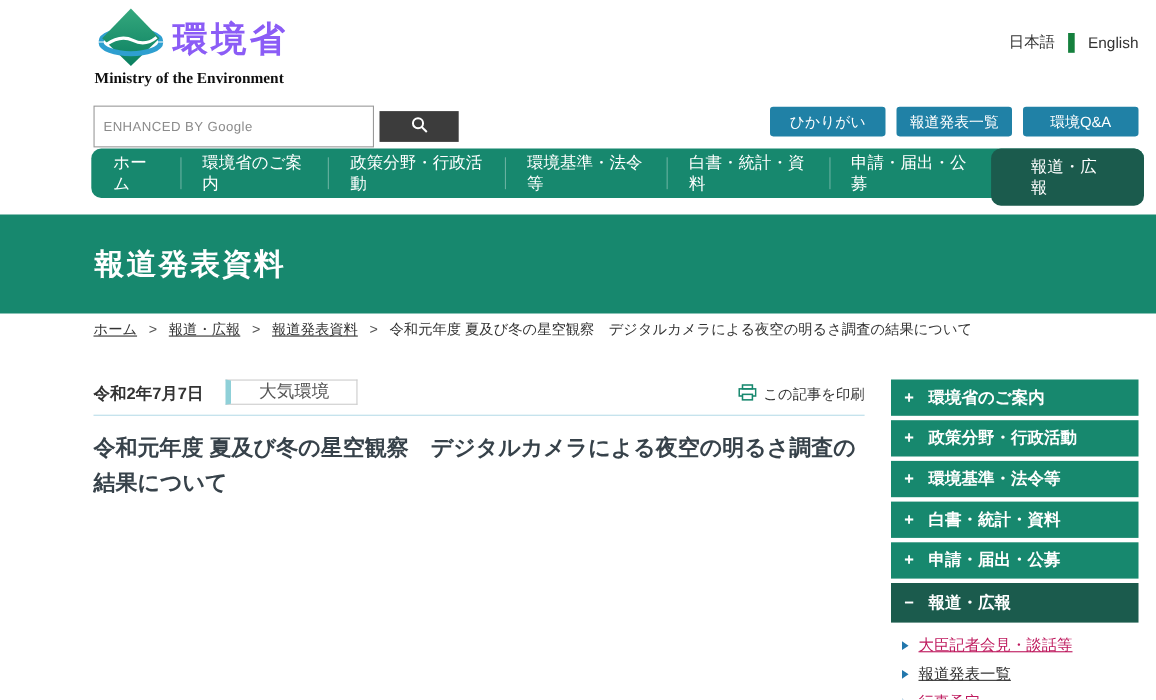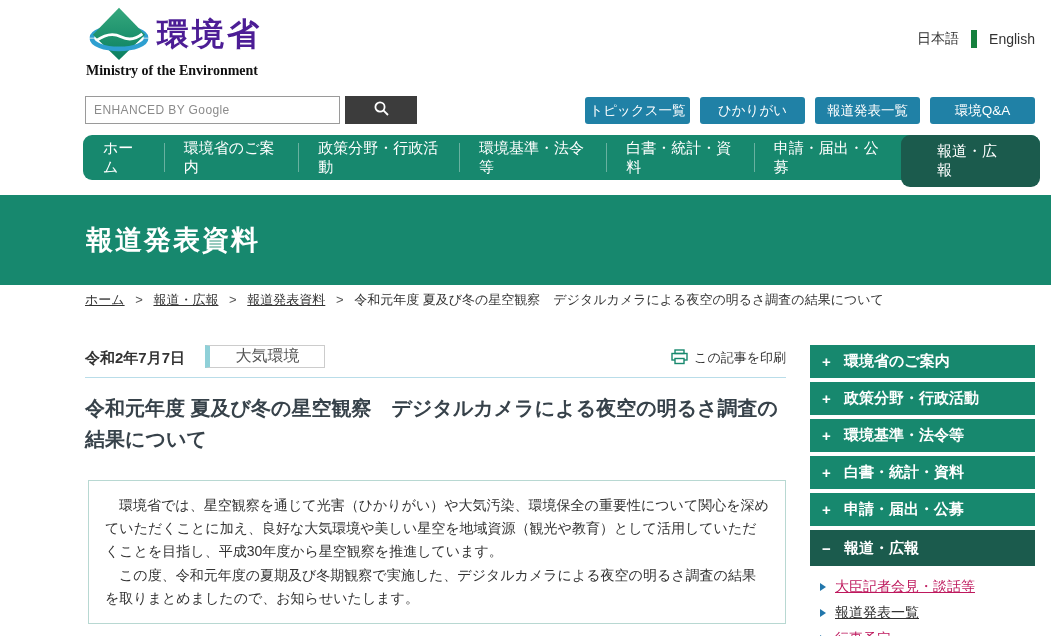--- a/index.html
+++ b/index.html
@@ -3,36 +3,36 @@
 <meta charset="utf-8">
 <style>
   * { margin:0; padding:0; box-sizing:border-box; }
   html,body { width:1051px; height:636px; background:#fff; }
   body { font-family:"Liberation Sans","DejaVu Sans",sans-serif; color:#333; }
   .page { position:relative; width:1051px; height:636px; overflow:hidden; background:#fff; }
 
   
   .logo { position:absolute; left:86px; top:5px; }
   .logo-row { display:flex; align-items:center; }
-  .logo-title { font-size:32px; font-weight:bold; color:#4c1d95; letter-spacing:3px; margin-left:5px; }
+  .logo-title { font-size:32px; font-weight:bold; color:#8b5cf6; letter-spacing:3px; margin-left:5px; }
   .logo-sub { font-family:"Liberation Serif","DejaVu Serif",serif; font-weight:bold; font-size:14px; color:#101010; margin-top:-2px; }
 
   .utility { position:absolute; right:14px; top:15px; }
   .utility-links { display:flex; align-items:center; font-size:13px; color:#333; }
   .u-link { display:flex; align-items:center; padding:0 13px; border-right:1px solid #c9c9c9; cursor:pointer; }
   .u-link:last-child { border-right:none; padding-right:2px; }
   .tri { width:0; height:0; border-left:6px solid #2277ac; border-top:4px solid transparent; border-bottom:4px solid transparent; margin-right:7px; }
   .lang-row { display:flex; justify-content:flex-end; align-items:center; margin-top:15px; font-size:14px; color:#333; }
   .lang-link { padding:0 12px; cursor:pointer; }
   .lang-link.first { border-right:6px solid #15803d; }
   .lang-link:last-child { padding-right:2px; }
 
   
   .search-row { position:absolute; left:85px; top:96px; display:flex; align-items:center; }
-  .search-input { width:255px; height:28px; border:1px solid #9a9a9a; font-size:12px; padding:0 8px; color:#444; outline:none; }
+  .search-input { width:255px; height:38px; border:1px solid #9a9a9a; font-size:12px; padding:0 8px; color:#444; outline:none; }
   .search-input::placeholder { color:#8b8b8b; letter-spacing:0.4px; }
   .search-btn { width:72px; height:28px; margin-left:5px; background:#3c3c3c; border:none; display:flex; align-items:center; justify-content:center; cursor:pointer; }
 
   .quick-links { position:absolute; right:16px; top:97px; display:flex; gap:10px; }
   .quick-btn { width:105px; height:27px; background:#2081a6; color:#fff; border:none; border-radius:3px; font-size:13.5px; display:flex; align-items:center; justify-content:center; cursor:pointer; font-family:inherit; }
 
   
   .main-nav { position:absolute; left:83px; top:135px; width:957px; height:45px; background:#17886e; border-radius:9px; display:flex; align-items:stretch; justify-content:space-between; }
   .nav-item { color:#fff; font-size:15px; display:flex; align-items:center; justify-content:center; padding:0 20px; cursor:pointer; position:relative; }
   .nav-item + .nav-item:not(.active)::before { content:""; position:absolute; left:0; top:8px; bottom:8px; width:1px; background:rgba(255,255,255,0.35); }
@@ -46,21 +46,21 @@
   .breadcrumb { position:absolute; left:85px; top:291px; font-size:13px; color:#333; white-space:nowrap; }
   .bc-link { color:#333; text-decoration:underline; cursor:pointer; }
   .bc-sep { color:#555; margin:0 7px; }
   .bc-current { color:#333; }
 
   
   .article { position:absolute; left:85px; top:345px; width:701px; }
   .meta-row { position:relative; height:32px; }
   .article-date { display:inline-block; font-size:15px; font-weight:bold; color:#333; vertical-align:top; padding-top:4px; }
   .tag-box { display:inline-flex; align-items:center; justify-content:center; margin-left:16px; width:120px; height:23px; border:1px solid #ccc; border-left:5px solid #8fd0d8; font-size:16px; color:#555; vertical-align:top; cursor:pointer; }
-  .print-link { position:absolute; right:0; top:4px; display:flex; font-size:13px; color:#333; cursor:pointer; }
+  .print-link { position:absolute; right:0; top:4px; display:flex; align-items:center; font-size:13px; color:#333; cursor:pointer; }
   .print-link svg { margin-right:6px; }
   .meta-divider { border:none; border-top:1px solid #b9dde9; margin:0; width:701px; }
   .article-title { margin-top:15px; width:710px; font-size:20px; font-weight:bold; color:#37424a; line-height:1.55; }
   .summary-box { margin-top:25px; margin-left:3px; width:698px; height:144px; border:1px solid #b8d8d2; padding:13px 16px; overflow:hidden; }
   .summary-box p { font-size:14px; line-height:1.66; color:#333; }
 
   
   .sidebar { position:absolute; left:810px; top:345px; width:225px; }
   .side-btn { height:33px; background:#17886e; color:#fff; display:flex; align-items:center; margin-bottom:4px; font-size:15px; font-weight:bold; padding-left:12px; cursor:pointer; }
   .side-btn .sign { width:22px; font-weight:bold; font-size:15px; }
@@ -111,21 +111,20 @@
       <span>
         <svg width="17" height="17" viewBox="0 0 17 17">
           <circle cx="7" cy="7" r="4.6" fill="none" stroke="#fff" stroke-width="1.8"></circle>
           <line x1="10.4" y1="10.4" x2="15" y2="15" stroke="#fff" stroke-width="1.8"></line>
         </svg>
       </span>
     </button>
   </div>
 
   <div class="quick-links">
-    <button class="quick-btn">トピックス一覧</button>
     <button class="quick-btn">ひかりがい</button>
     <button class="quick-btn">報道発表一覧</button>
     <button class="quick-btn">環境Q&amp;A</button>
   </div>
 
   <nav class="main-nav">
     <span class="nav-item">ホーム</span>
     <span class="nav-item">環境省のご案内</span>
     <span class="nav-item">政策分野・行政活動</span>
     <span class="nav-item">環境基準・法令等</span>
@@ -158,24 +157,20 @@
             <rect x="4" y="1" width="9" height="3.5" fill="none" stroke="#17886e" stroke-width="1.4"></rect>
             <rect x="1" y="4.5" width="15" height="6.5" fill="none" stroke="#17886e" stroke-width="1.4"></rect>
             <rect x="4" y="9.5" width="9" height="5" fill="#fff" stroke="#17886e" stroke-width="1.4"></rect>
           </svg>
         </span>
         <span>この記事を印刷</span>
       </span>
     </div>
     <hr class="meta-divider">
     <h1 class="article-title">令和元年度 夏及び冬の星空観察　デジタルカメラによる夜空の明るさ調査の結果について</h1>
-    <div class="summary-box">
-      <p>　環境省では、星空観察を通じて光害（ひかりがい）や大気汚染、環境保全の重要性について関心を深めていただくことに加え、良好な大気環境や美しい星空を地域資源（観光や教育）として活用していただくことを目指し、平成30年度から星空観察を推進しています。</p>
-      <p>　この度、令和元年度の夏期及び冬期観察で実施した、デジタルカメラによる夜空の明るさ調査の結果を取りまとめましたので、お知らせいたします。</p>
-    </div>
   </div>
 
   <aside class="sidebar">
     <div class="side-btn">
       <span class="sign">+</span>
       <span>環境省のご案内</span>
     </div>
     <div class="side-btn">
       <span class="sign">+</span>
       <span>政策分野・行政活動</span>

